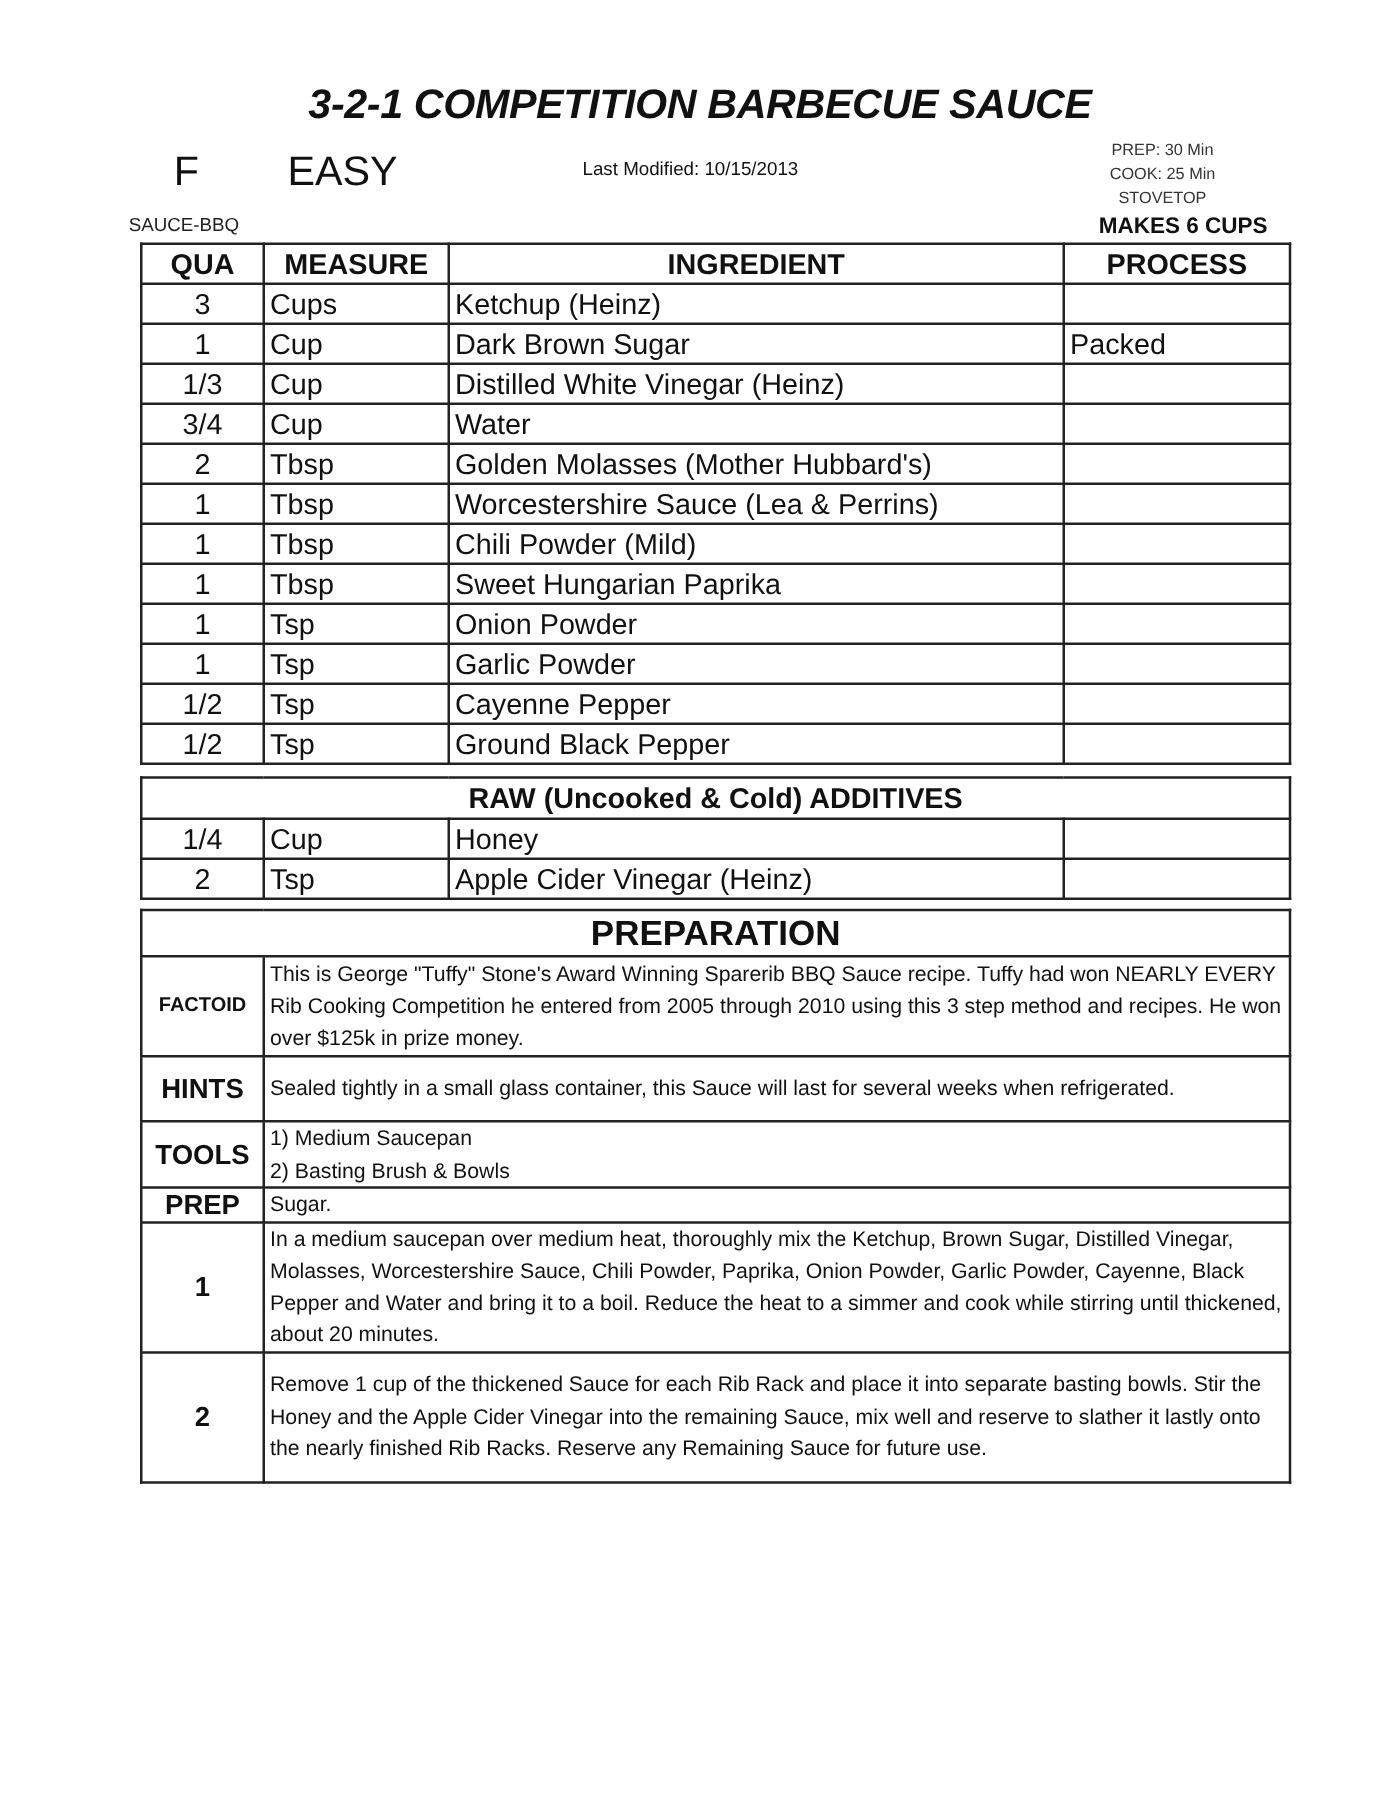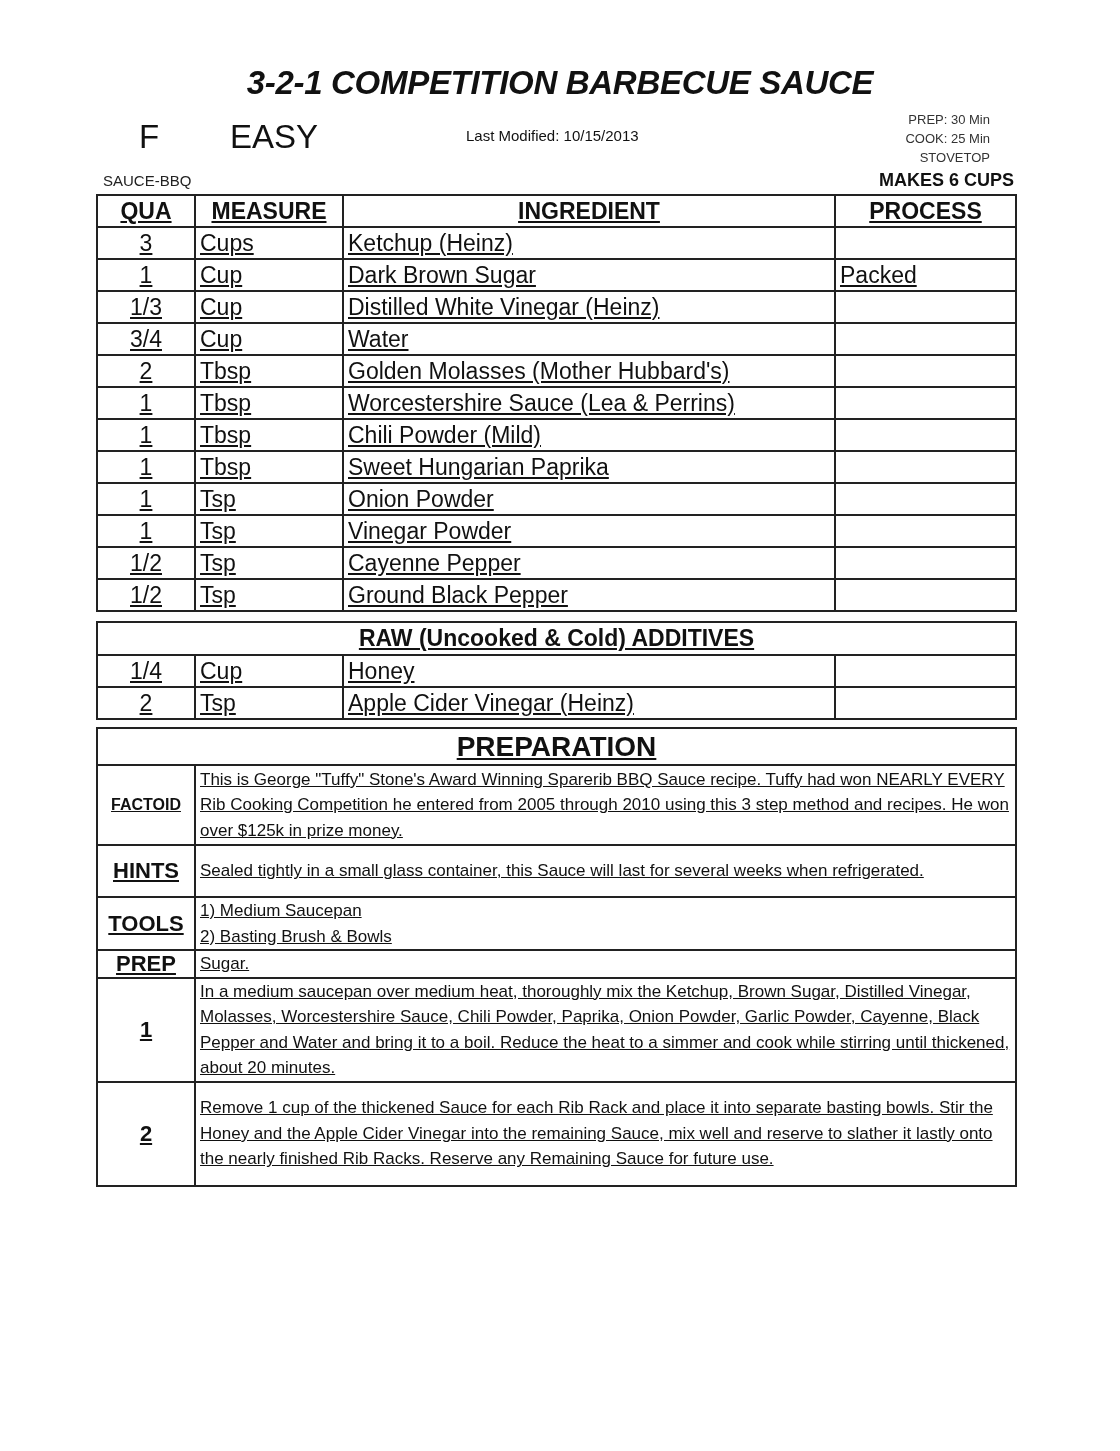--- a/index.html
+++ b/index.html
@@ -2,24 +2,24 @@
 <html><head>
 <meta charset="utf-8">
 <style>
   html, body { margin: 0; padding: 0; background: #ffffff; }
   body { width: 1120px; height: 1451px; position: relative; font-family: "Liberation Sans", sans-serif; color: #111; overflow: hidden; }
   .abs { position: absolute; }
   .title { left: 0; width: 1120px; top: 64px; text-align: center; font-size: 33px; font-weight: bold; letter-spacing: -0.3px; font-style: italic; }
   .rating { left: 139px; top: 118px; font-size: 33px; }
   .difficulty { left: 230px; top: 118px; font-size: 33px; }
   .modified { left: 466px; top: 111px; font-size: 15px; margin-top: 16px; }
-  .timing { left: 870px; top: 110px; width: 120px; text-align: right; font-size: 13px; color: #333; line-height: 19px; }
+  .timing { left: 870px; top: 110px; width: 120px; text-align: center; font-size: 13px; color: #333; line-height: 19px; }
   .category { left: 103px; top: 172px; font-size: 15px; color: #222; }
   .yield { left: 830px; top: 170px; width: 184px; text-align: right; font-size: 18px; font-weight: bold; }
-  table { position: absolute; left: 96px; width: 919px; border-collapse: collapse; table-layout: fixed; text-decoration: underline; }
+  table { position: absolute; left: 112px; width: 919px; border-collapse: collapse; table-layout: fixed; }
   td, th { border: 2px solid #222; padding: 0 4px; font-weight: normal; overflow: hidden; white-space: nowrap; }
   .ing { top: 194px; }
   .ing th { height: 30px; font-size: 23px; font-weight: bold; text-align: center; }
   .ing td { height: 30px; font-size: 23px; }
   .c-qty { text-align: center; }
   .raw { top: 621px; }
   .raw th { height: 31px; font-size: 23px; font-weight: bold; text-align: center; margin-left: 31px; }
   .raw td { height: 30px; font-size: 23px; }
   .prep { top: 727px; }
   .prep th { height: 35px; font-size: 28px; font-weight: bold; text-align: center; }
@@ -108,21 +108,21 @@
       </tr>
     <tr>
         <td class="c-qty">1</td>
         <td>Tsp</td>
         <td>Onion Powder</td>
         <td></td>
       </tr>
     <tr>
         <td class="c-qty">1</td>
         <td>Tsp</td>
-        <td>Vinegar Powder</td>
+        <td>Garlic Powder</td>
         <td></td>
       </tr>
     <tr>
         <td class="c-qty">1/2</td>
         <td>Tsp</td>
         <td>Cayenne Pepper</td>
         <td></td>
       </tr>
     <tr>
         <td class="c-qty">1/2</td>

